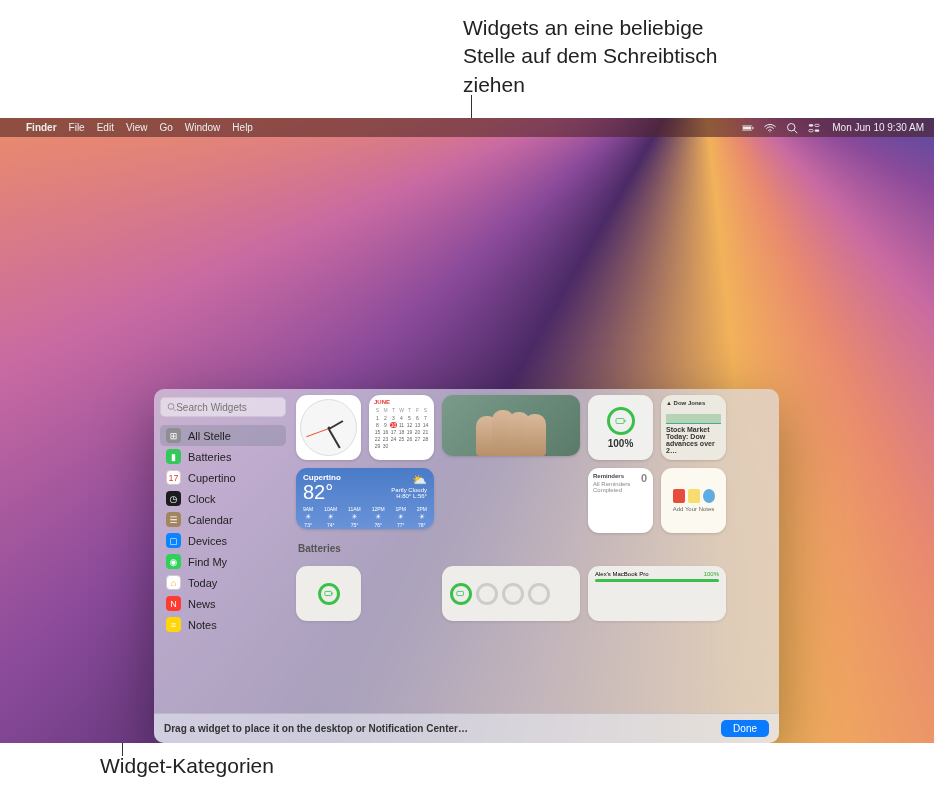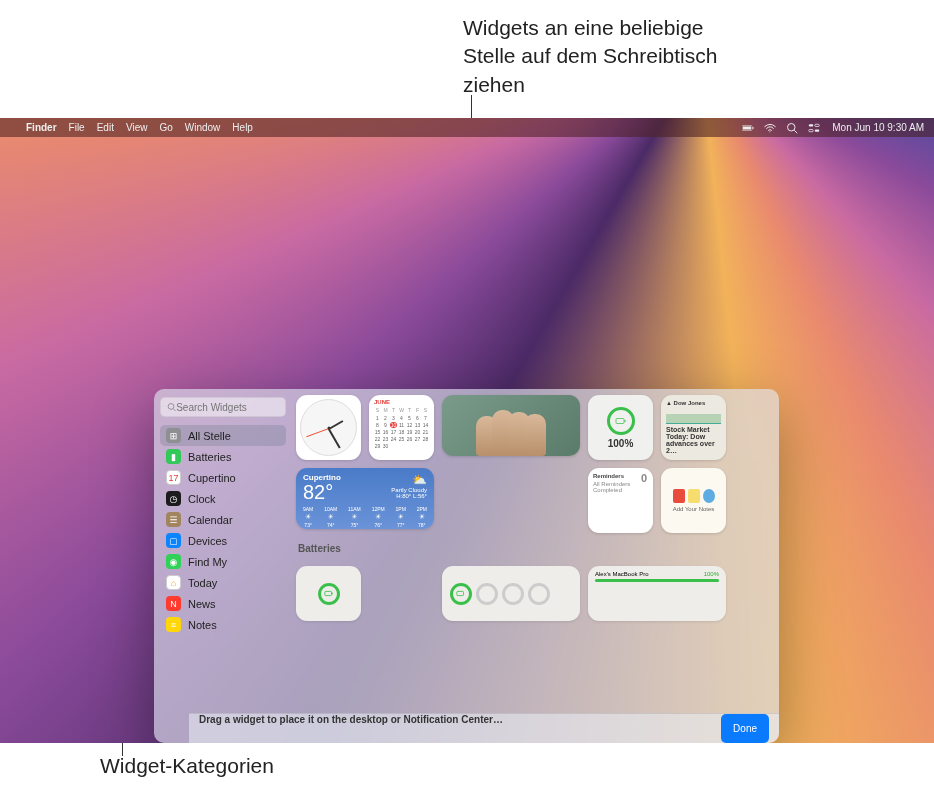--- a/index.html
+++ b/index.html
@@ -116,21 +116,21 @@
 
   
   .batt-sm { width:65px; height:55px; border-radius:11px; background:#eeede9; display:flex; align-items:center; justify-content:center; box-shadow:0 1px 3px rgba(0,0,0,0.1);}
   .batt-md { width:138px; height:55px; border-radius:11px; background:#eeede9; display:flex; align-items:center; padding:0 8px; gap:4px; box-shadow:0 1px 3px rgba(0,0,0,0.1);}
   .ring-sm { width:22px; height:22px; border-radius:50%; border:3px solid #3ac04a; display:flex; align-items:center; justify-content:center;}
   .ring-grey { border-color:#ccc;}
   .batt-list { width:138px; height:55px; border-radius:11px; background:#eeede9; padding:5px 7px; font-size:6px; box-shadow:0 1px 3px rgba(0,0,0,0.1);}
 
   
   .gallery-footer { height:30px; border-top:1px solid rgba(0,0,0,0.1); background:rgba(235,238,245,0.55);
-    display:flex; padding:0 10px; font-size:10px; color:#333;margin-left:35px;}
+    display:flex; align-items:center; padding:0 10px; font-size:10px; color:#333;}
   .done-btn { margin-left:auto; background:#0a7aff; color:#fff; border:none; border-radius:5px; padding:3px 12px; font-size:10px; font-weight:500;}
 
 </style>
 </head>
 <body>
 
 <div class="callout callout-top">Widgets an eine beliebige Stelle auf dem Schreibtisch ziehen</div>
 <div class="callout callout-bottom">Widget-Kategorien</div>
 <div class="callout-line line-top-v"></div>
 <div class="callout-line line-bottom-v"></div>

